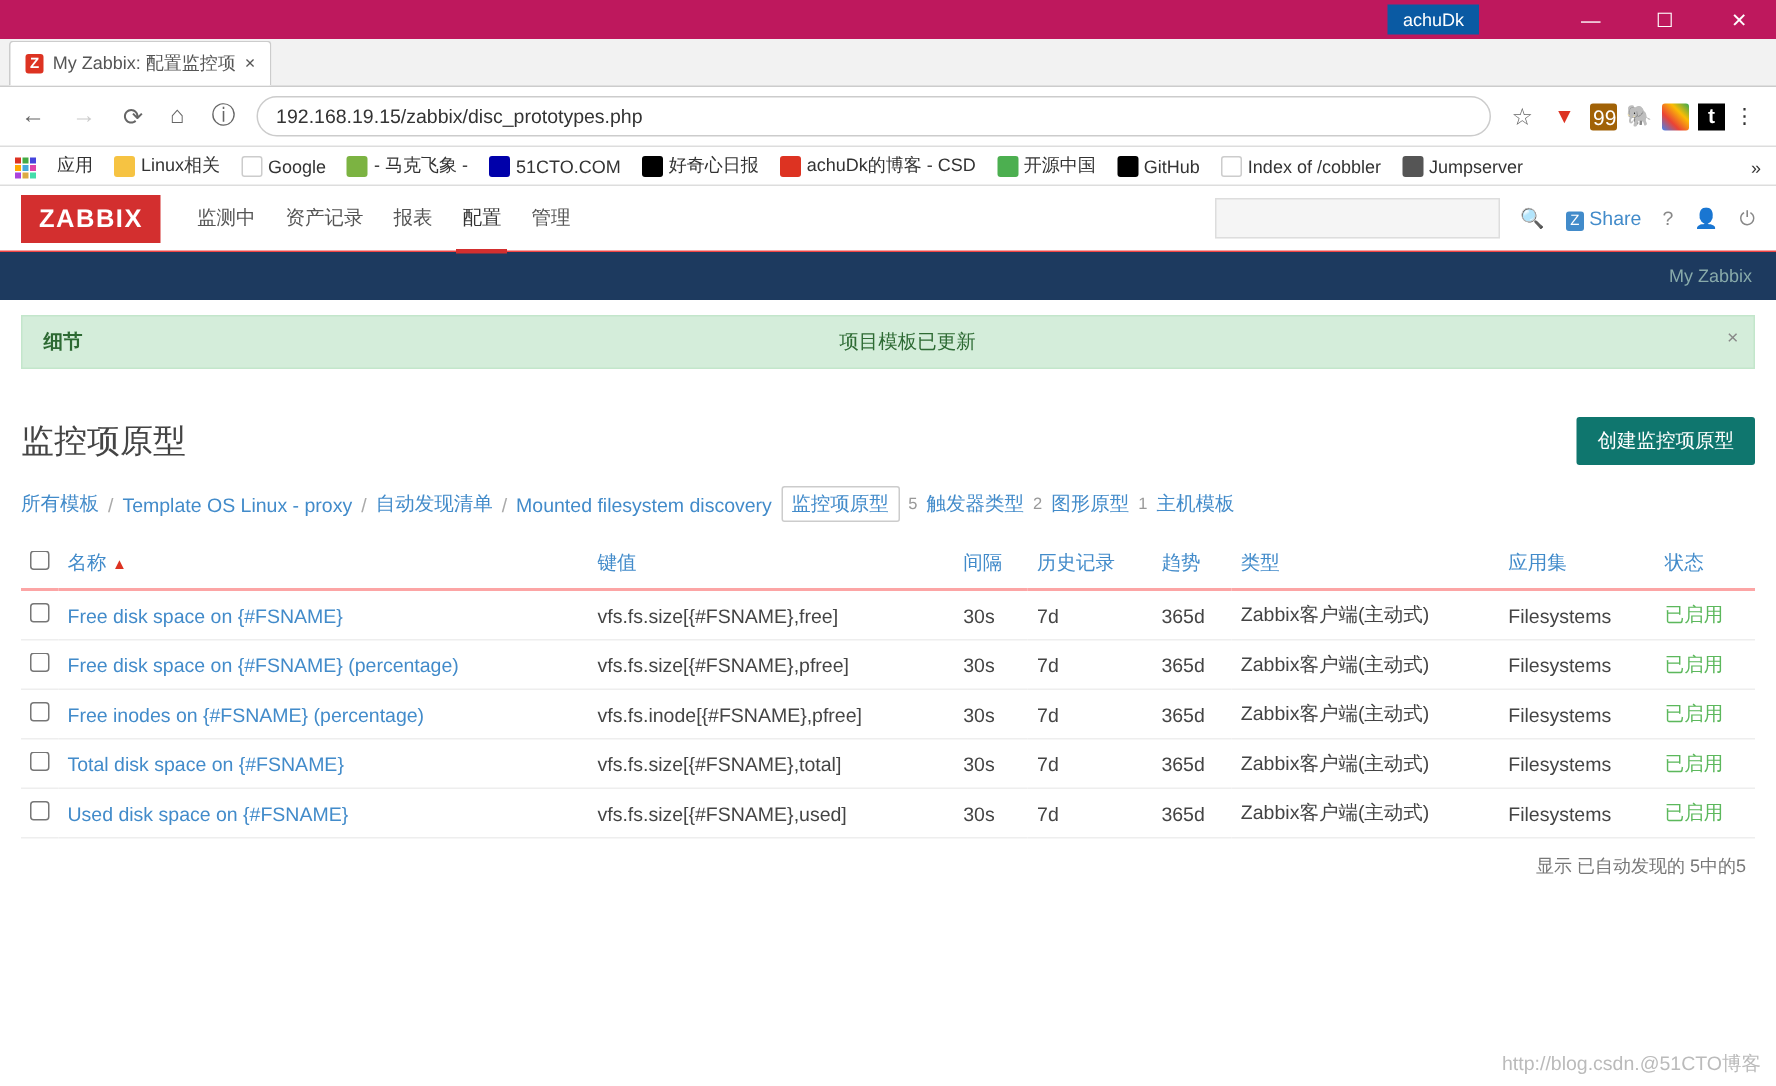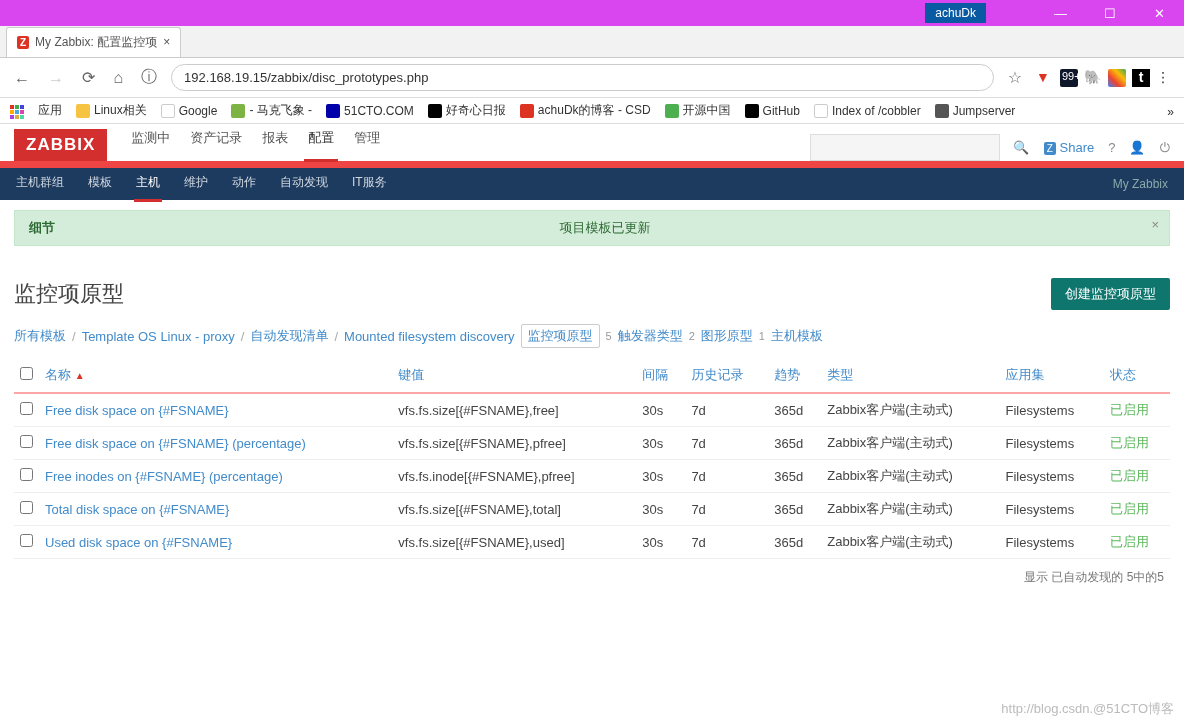--- a/index.html
+++ b/index.html
@@ -1,31 +1,31 @@
 <!DOCTYPE html>
 <html><head>
 <meta charset="utf-8">
 <style>
 * { margin: 0; padding: 0; box-sizing: border-box; font-family: Arial, "Microsoft YaHei", sans-serif; }
 body { background: #fff; font-size: 13px; color: #333; }
-.titlebar { background: #d946ef; height: 26px; display: flex; align-items: center; justify-content: flex-end; padding: 0 8px; gap: 20px; color: #fff; }
+.titlebar { background: #be185d; height: 26px; display: flex; align-items: center; justify-content: flex-end; padding: 0 8px; gap: 20px; color: #fff; }
 .titlebar .user { background: #0a5aa3; padding: 3px 10px; font-size: 12px; margin-right: 40px; }
 .titlebar .win-icon { width: 14px; height: 14px; margin: 0 8px; cursor: pointer; }
 .tabbar { background: #f2f2f2; border-bottom: 1px solid #ccc; height: 32px; display: flex; align-items: center; padding-left: 6px; }
 .tab { background: #fff; border: 1px solid #ccc; border-bottom: none; border-radius: 3px 3px 0 0; padding: 6px 10px; display: flex; align-items: center; gap: 6px; font-size: 12px; color: #555; max-width: 180px; }
 .tab .favicon { background: #d32; color: #fff; font-weight: bold; font-size: 10px; padding: 1px 3px; border-radius: 2px; }
 .urlbar { display: flex; align-items: center; padding: 6px 10px; gap: 10px; border-bottom: 1px solid #ddd; }
 .urlbar .nav-icon { color: #666; font-size: 16px; cursor: pointer; padding: 2px 4px; }
 .urlbar input { flex: 1; border: 1px solid #ccc; border-radius: 20px; padding: 5px 12px; font-size: 13px; color: #333; }
 .urlbar .ext-icons { display: flex; gap: 6px; align-items: center; }
 .urlbar .ext-icons span { width: 18px; height: 18px; display: inline-block; font-size: 14px; }
 .bookmarks { display: flex; align-items: flex-end; padding: 4px 10px; gap: 14px; border-bottom: 1px solid #ddd; font-size: 12px; color: #333; }
 .bookmarks .bm { display: flex; align-items: center; gap: 4px; cursor: pointer; }
 .bookmarks .bm .ico { width: 14px; height: 14px; border-radius: 2px; display: inline-block; }
-.zabbix-header { background: #fff; padding: 0 14px; display: flex; align-items: flex-end; height: 44px; border-bottom: 7px solid #ef4444; }
+.zabbix-header { background: #fff; padding: 0 14px; display: flex; align-items: center; height: 44px; border-bottom: 1px solid #ef4444; }
 .zabbix-logo { background: #d32f2f; color: #fff; font-weight: bold; padding: 6px 12px; font-size: 17px; letter-spacing: 1px; margin-right: 20px; }
 .zabbix-nav { display: flex; gap: 12px; color: #555; font-size: 13px; }
 .zabbix-nav span { cursor: pointer; padding: 12px 4px; }
 .zabbix-nav span.active { color: #333; border-bottom: 3px solid #d32f2f; margin-bottom: -1px; }
 .zabbix-right { margin-left: auto; display: flex; align-items: center; gap: 14px; color: #888; }
 .zabbix-right .search { border: 1px solid #ddd; background: #f5f5f5; width: 190px; padding: 5px 8px; }
 .subnav { background: #1d3a5f; color: #d0d8e0; padding: 0 14px; display: flex; align-items: center; height: 32px; font-size: 12px; gap: 20px; }
 .subnav span { cursor: pointer; padding: 8px 2px; }
 .subnav span.active { color: #fff; border-bottom: 3px solid #d32f2f; }
 .subnav .right { margin-left: auto; color: #8aa; }
@@ -75,21 +75,21 @@
 <div class="urlbar">
   <span class="nav-icon">←</span>
   <span class="nav-icon" style="color:#ccc">→</span>
   <span class="nav-icon">⟳</span>
   <span class="nav-icon">⌂</span>
   <span class="nav-icon">ⓘ</span>
   <input type="text" value="192.168.19.15/zabbix/disc_prototypes.php" style="">
   <span class="nav-icon">☆</span>
   <div class="ext-icons">
     <span style="color:#d32">▼</span>
-    <span style="background:#0f172a;color:#fff;font-size:11px;padding:1px 2px;border-radius:2px">99+</span>
+    <span style="background:#a16207;color:#fff;font-size:14px;padding:1px 2px;border-radius:2px">99+</span>
     <span>🐘</span>
     <span style="background:linear-gradient(45deg,#4285f4,#ea4335,#fbbc05,#34a853);border-radius:2px"></span>
     <span style="background:#000;color:#fff;text-align:center;font-weight:bold">t</span>
     <span>⋮</span>
   </div>
 </div>
 
 <div class="bookmarks">
   <span style="display:grid;grid-template-columns:repeat(3,4px);gap:1px">
       <i style="background:#d32;width:4px;height:4px"></i>
@@ -161,29 +161,20 @@
     <input class="search" type="text" style="">
     <span>🔍</span>
     <span style="color:#428bca"><span style="background:#428bca;color:#fff;padding:1px 3px;font-size:10px;border-radius:2px">Z</span> <span>Share</span></span>
     <span>?</span>
     <span>👤</span>
     <span>⏻</span>
   </div>
 </div>
 
 <div class="subnav">
-  <div id="zabbix-sub-nav" style="display:flex;gap:20px">
-      <span>主机群组</span>
-      <span>模板</span>
-      <span class="active">主机</span>
-      <span>维护</span>
-      <span>动作</span>
-      <span>自动发现</span>
-      <span>IT服务</span>
-    </div>
   <span class="right">My Zabbix</span>
 </div>
 
 <div class="content">
 
   <div class="alert">
     <span class="title">细节</span>
     <div class="msg">项目模板已更新</div>
     <span class="close">×</span>
   </div>

